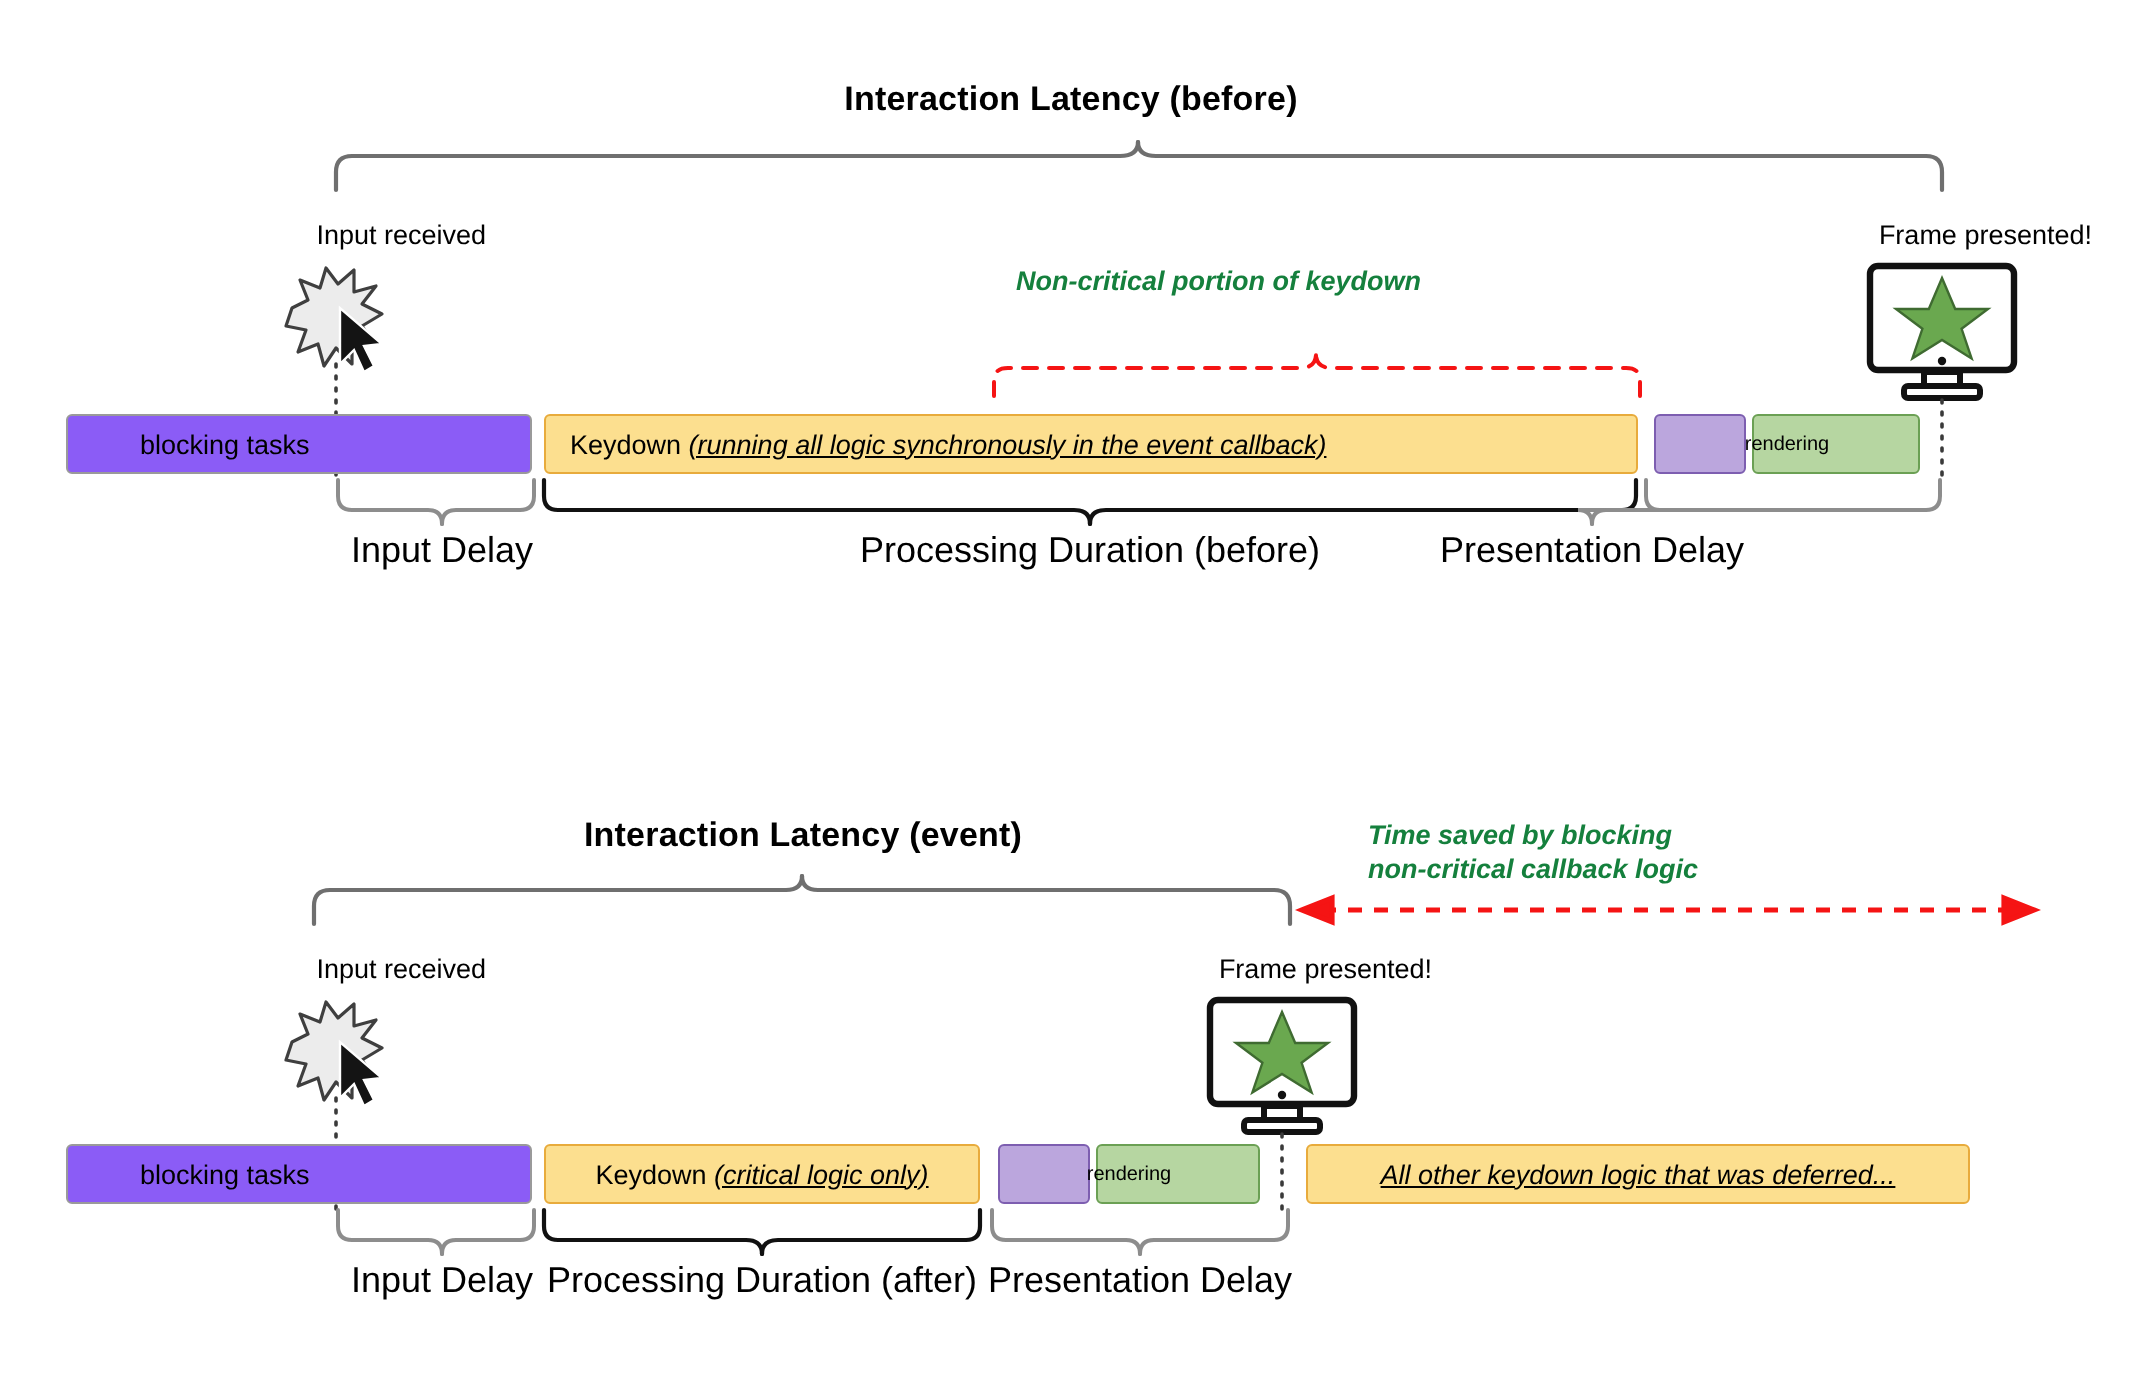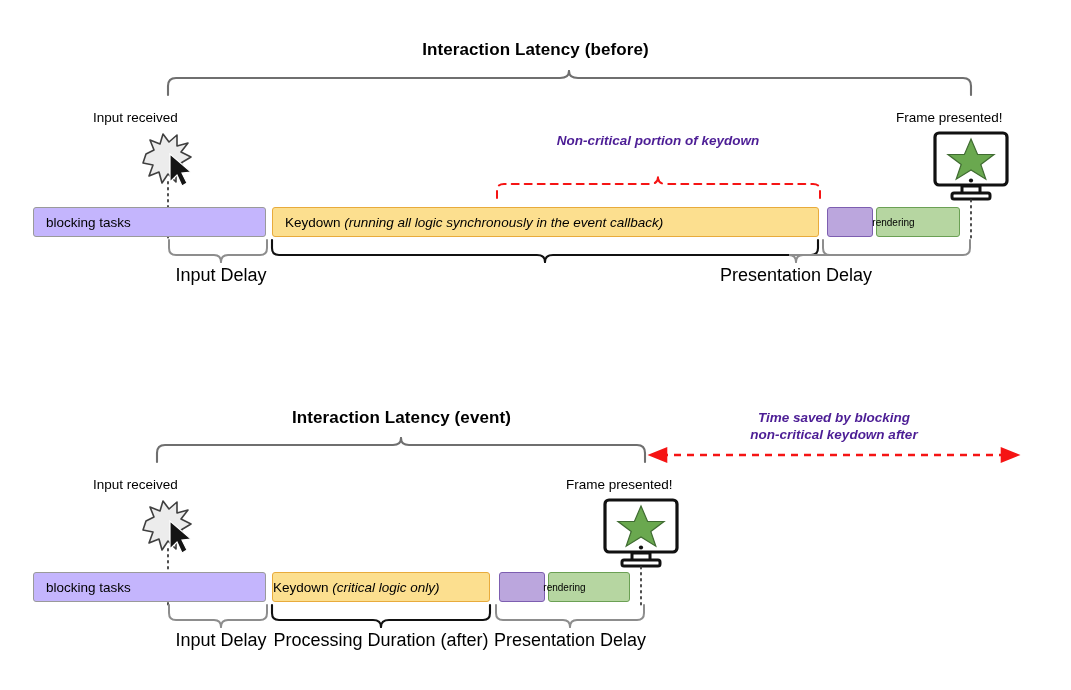--- a/index.html
+++ b/index.html
@@ -29,35 +29,34 @@
     font-weight: bold;
     text-align: center;
     letter-spacing: 0.1px;
     white-space: nowrap;
   }
 
   
   .caption {
     font-size: 13.5px;
     white-space: nowrap;
-    text-align: left;
+    text-align: right;
   }
   .span-label {
     font-size: 18px;
     white-space: nowrap;
     text-align: center;
   }
 
   
   .red-note {
-    color: #4c1d95;
+    color: #15803d;
     font-size: 13.5px;
     font-weight: bold;
     font-style: italic;
-    text-align: center;
     line-height: 1.25;
     white-space: nowrap;
   }
 
   
   .bar {
     box-sizing: border-box;
     height: 30px;
     border-radius: 3px;
     display: flex;
@@ -66,40 +65,41 @@
     overflow: visible;
     white-space: nowrap;
   }
   .bar-label {
     padding-left: 12px;
     white-space: nowrap;
     pointer-events: none;
   }
   .bar-label.center {
     width: 100%;
-    text-align: left;
+    text-align: center;
     padding-left: 0;
   }
   .bar-blocking {
-    background: #c4b5fd;
+    background: #8b5cf6;
     border: 1.5px solid #9a9a9a;
+    padding-left: 24px;
   }
   .bar-keydown {
     background: #fcdf8f;
     border: 1.5px solid #e8ab3c;
   }
   .bar-rendering-purple {
     background: #bba6dd;
     border: 1.5px solid #7d5eb0;
   }
   .bar-rendering-green {
     background: #b6d6a1;
     border: 1.5px solid #6ba054;
   }
-  .bar .ital { font-style: italic; }
+  .bar .ital { font-style: italic; text-decoration: underline; }
 
   
   .rendering-word {
     font-size: 10px;
     white-space: nowrap;
     z-index: 5;
   }
 
   
   .overlay {
@@ -214,45 +214,49 @@
     <span class="bar-label"><span>Keydown </span><span class="ital">(running all logic synchronously in the event callback)</span></span>
   </div>
 
   <div class="abs bar bar-rendering-purple" style="left:827px; top:207px; width:46px;"></div>
 
   <div class="abs bar bar-rendering-green" style="left:876px; top:207px; width:84px;"></div>
 
   <div class="abs rendering-word" style="left:827px; top:207px; width:133px; height:30px; display:flex; align-items:center; justify-content:center;">rendering</div>
 
   <div class="abs span-label" style="left:146px; top:265px; width:150px;">Input Delay</div>
+  <div class="abs span-label" style="left:425px; top:265px; width:240px;">Processing Duration (before)</div>
   <div class="abs span-label" style="left:711px; top:265px; width:170px;">Presentation Delay</div>
 
   <div class="abs diagram-title" style="left:235px; top:408px; width:333px;">Interaction Latency (event)</div>
 
   <div class="abs red-note" style="left:684px; top:410px; width:300px;">
     <div>Time saved by blocking</div>
-    <div>non-critical keydown after</div>
+    <div>non-critical callback logic</div>
   </div>
 
   <div class="abs caption" style="left:93px; top:477px; width:150px;">Input received</div>
 
   <div class="abs caption" style="left:566px; top:477px; width:150px;">Frame presented!</div>
 
   <div class="abs bar bar-blocking" style="left:33px; top:572px; width:233px;">
     <span class="bar-label">blocking tasks</span>
   </div>
 
   <div class="abs bar bar-keydown" style="left:272px; top:572px; width:218px;">
     <span class="bar-label center"><span>Keydown </span><span class="ital">(critical logic only)</span></span>
   </div>
 
   <div class="abs bar bar-rendering-purple" style="left:499px; top:572px; width:46px;"></div>
 
   <div class="abs bar bar-rendering-green" style="left:548px; top:572px; width:82px;"></div>
 
   <div class="abs rendering-word" style="left:499px; top:572px; width:131px; height:30px; display:flex; align-items:center; justify-content:center;">rendering</div>
 
+  <div class="abs bar bar-keydown" style="left:653px; top:572px; width:332px;">
+    <span class="bar-label center ital">All other keydown logic that was deferred...</span>
+  </div>
 
   <div class="abs span-label" style="left:146px; top:630px; width:150px;">Input Delay</div>
   <div class="abs span-label" style="left:261px; top:630px; width:240px;text-align:center;">Processing Duration (after)</div>
   <div class="abs span-label" style="left:485px; top:630px; width:170px;">Presentation Delay</div>
 
 </div>
 
 </body></html>

